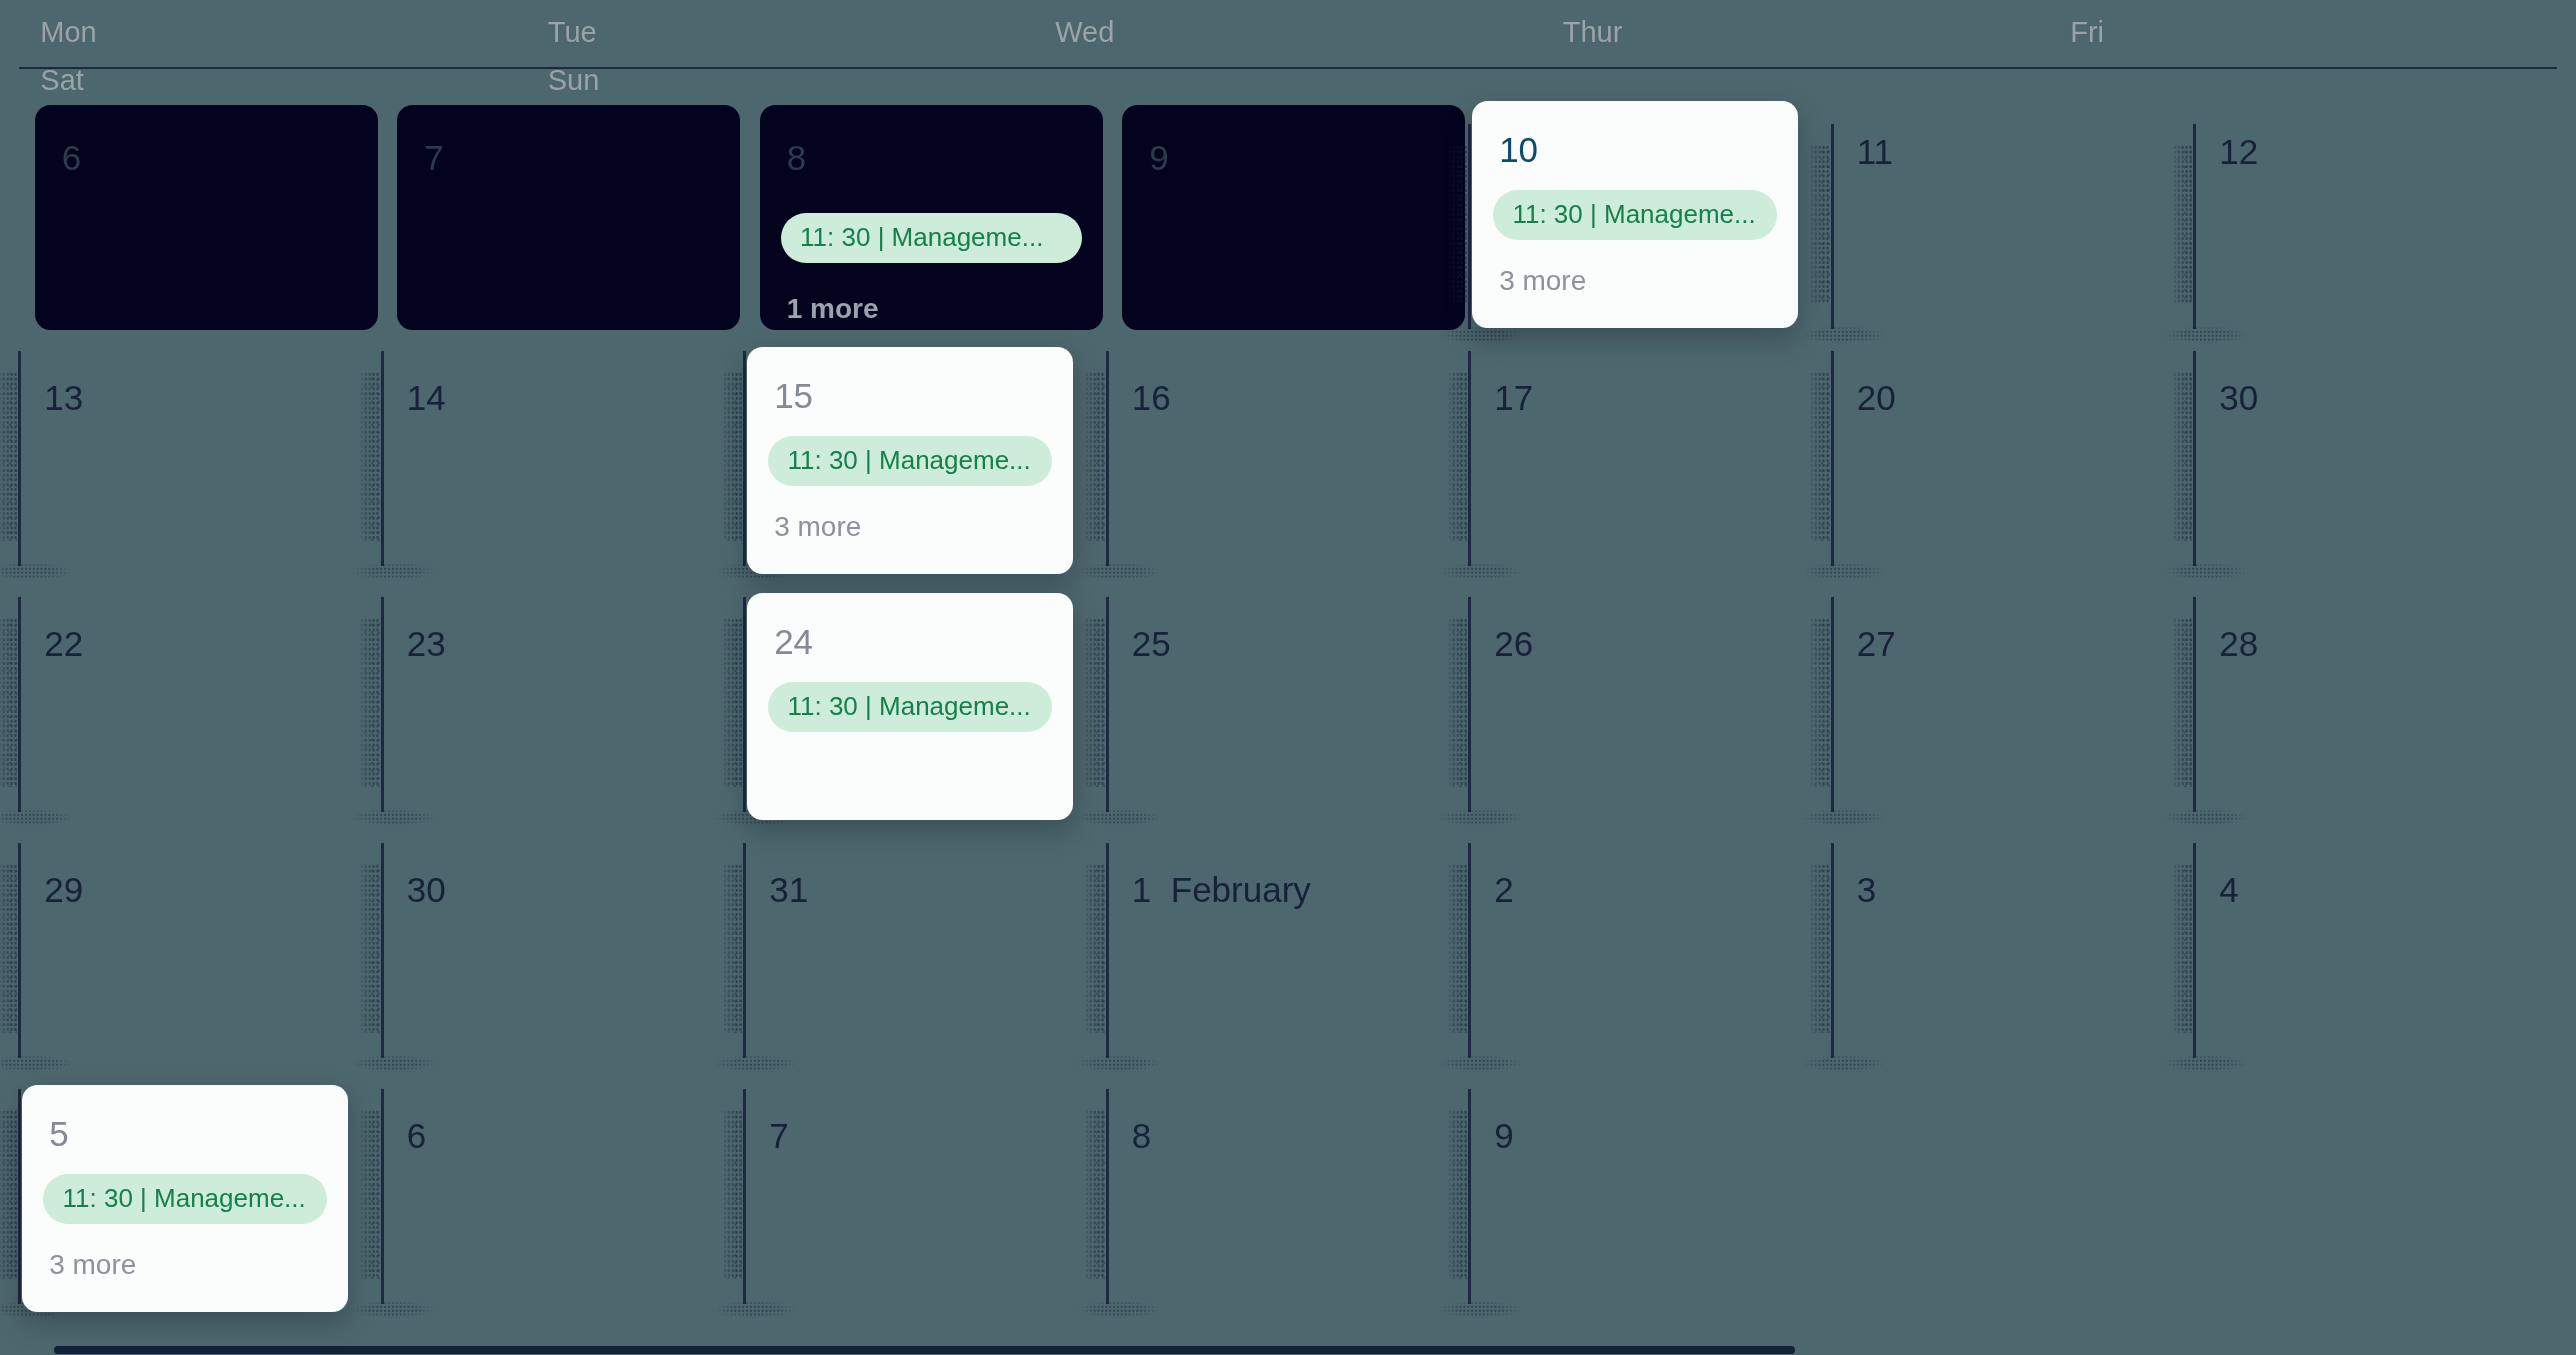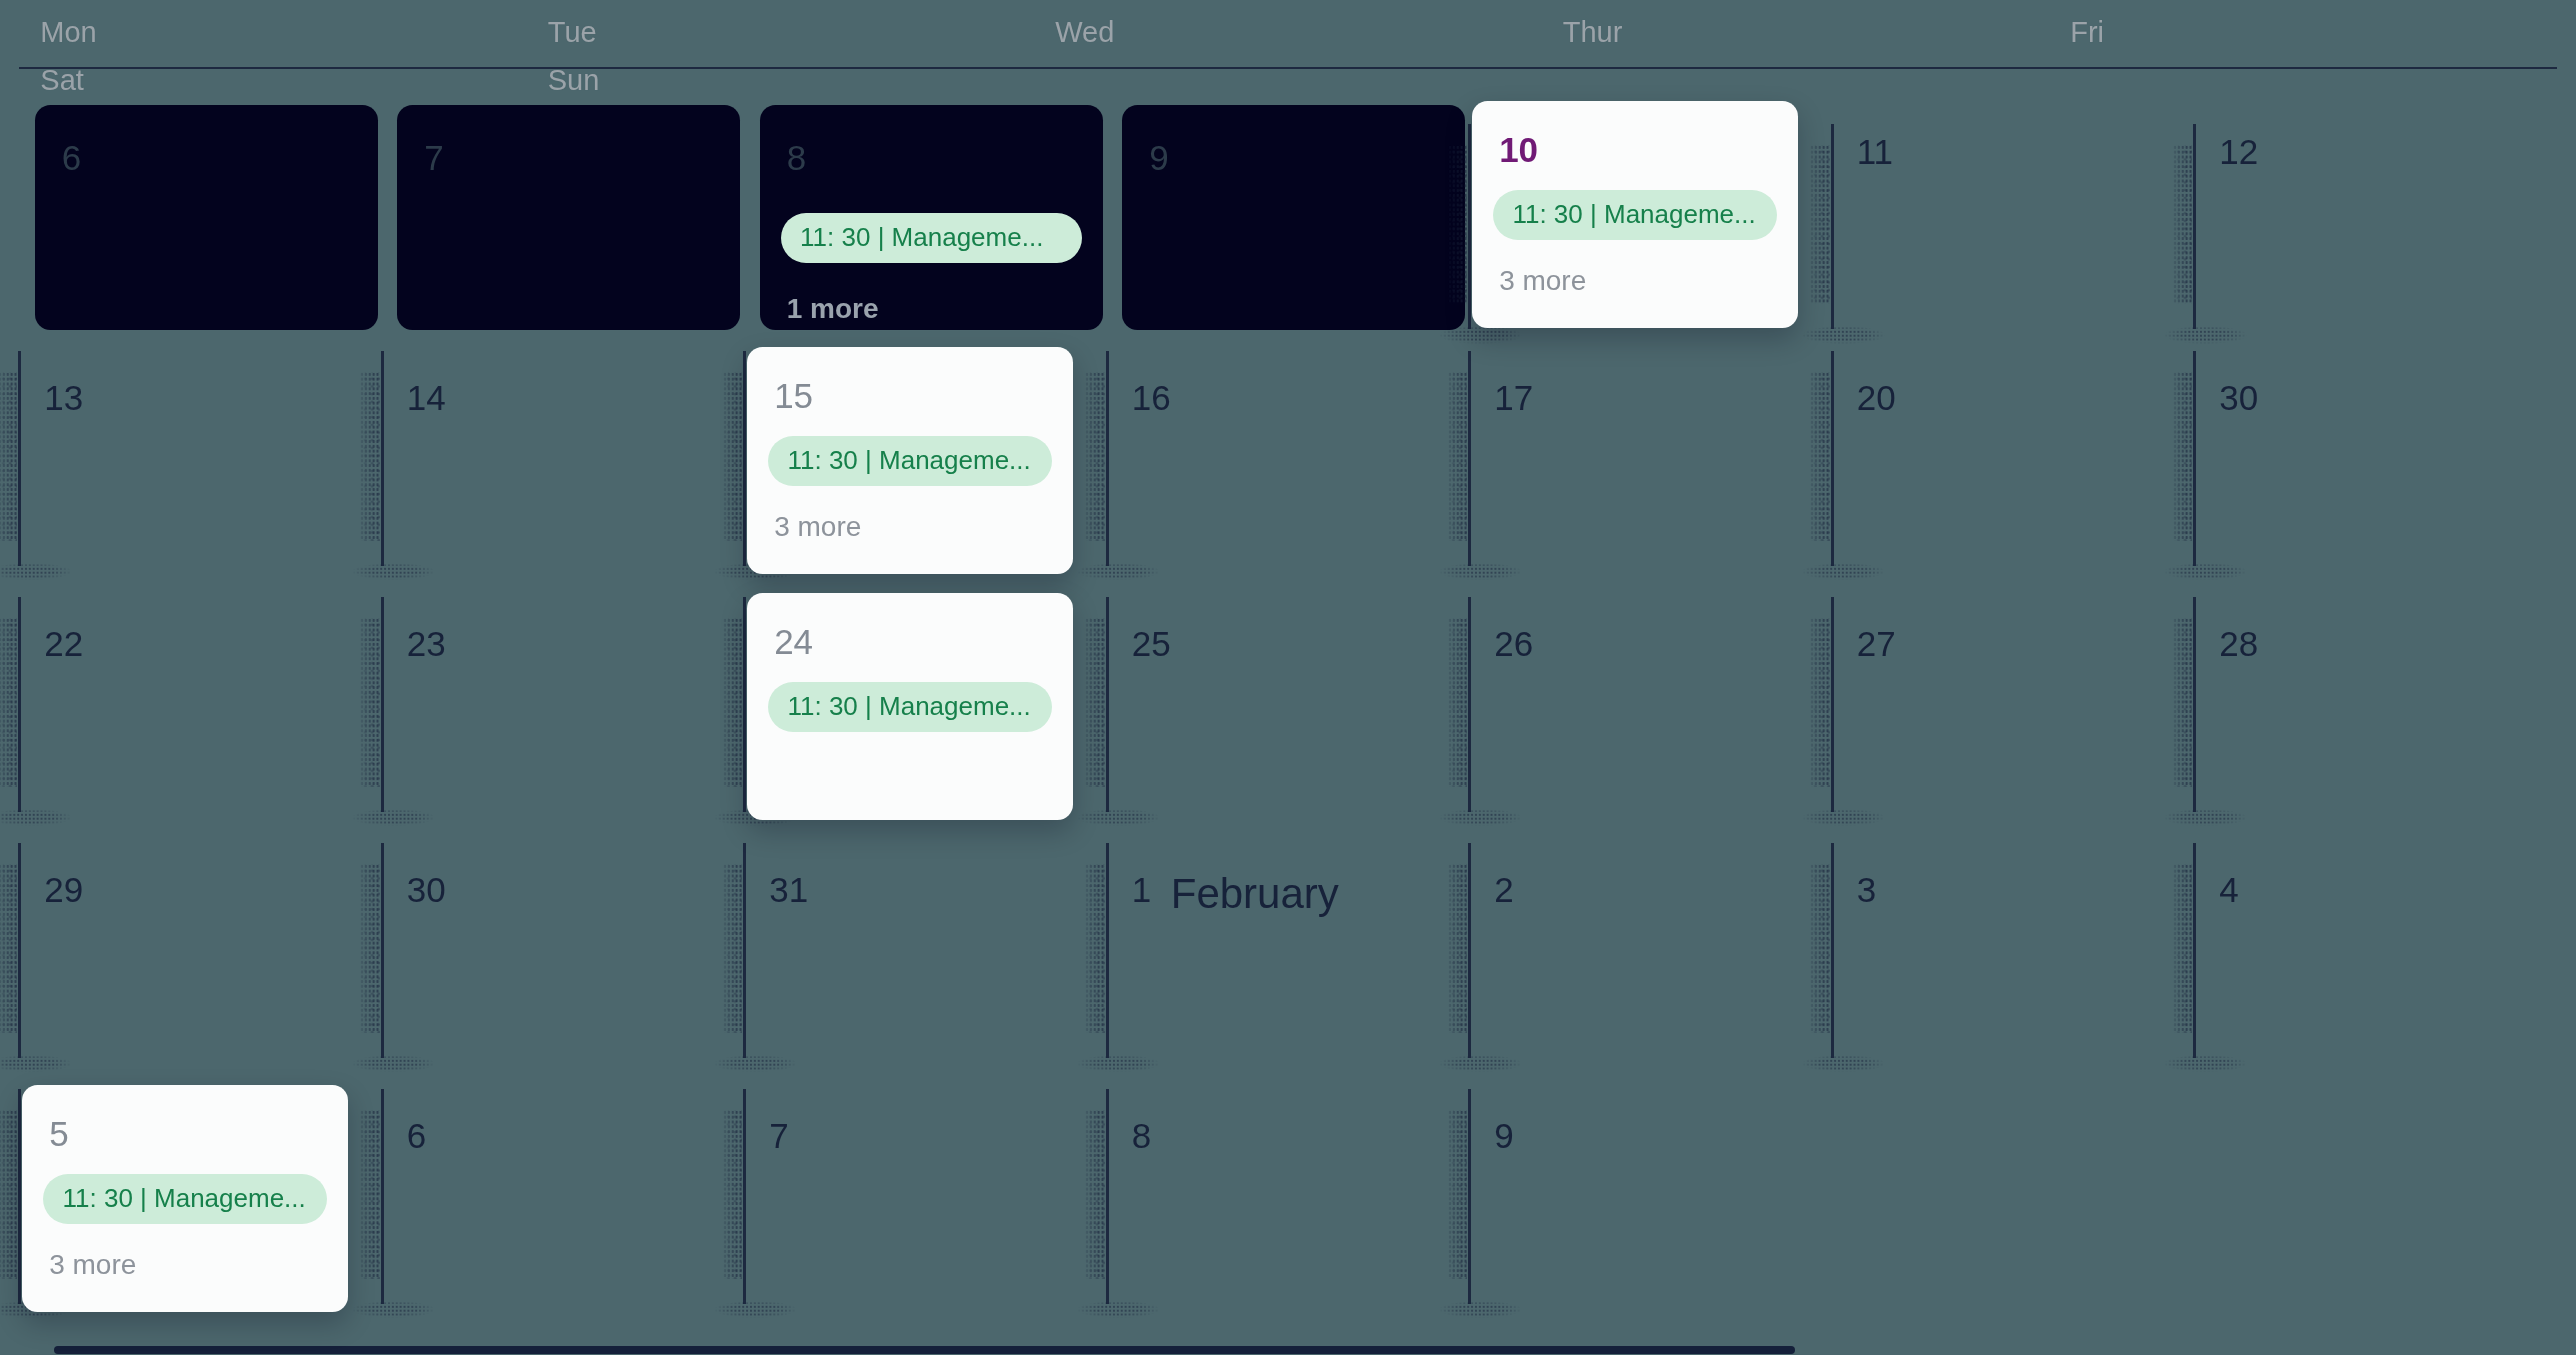--- a/index.html
+++ b/index.html
@@ -37,37 +37,37 @@
     mask-image:linear-gradient(to right,rgba(0,0,0,.25),#000 70%);
   }
   .vline::after{
     content:"";position:absolute;left:-29px;top:100%;margin-top:-2.9px;width:83px;height:17.4px;
     background-image:radial-gradient(rgba(23,33,58,.5) 1px, transparent 1.5px);
     background-size:3.9px 3.9px;
     -webkit-mask-image:radial-gradient(closest-side,#000 55%,transparent);
     mask-image:radial-gradient(closest-side,#000 55%,transparent);
   }
   .num{position:absolute;top:35px;left:25px;font-size:35px;color:#17223A;}
-  .month{position:absolute;top:35px;left:64px;font-size:42px;color:#17223A;font-weight:500;}
+  .month{position:absolute;top:35px;left:64px;font-size:35px;color:#17223A;font-weight:500;}
   
   .past-card{
     position:absolute;left:15.5px;right:3.9px;top:7.7px;height:225px;
     background:#03031E;border-radius:15.5px;
   }
   .past-card .num{position:absolute;top:33px;left:27px;color:#2C3B4A;}
   .past-card .pill{top:108px;}
   .past-card .more{top:188px;color:#9AA3AD;font-weight:600;}
   
   .event-card{
     position:absolute;left:2.9px;top:3.9px;height:227px;width:calc(100% - 37px);
     background:#FBFCFC;border-radius:15.5px;z-index:3;
     box-shadow:0 11.6px 27px rgba(2,6,23,.22);
   }
   .event-card .num{position:absolute;top:29px;left:27px;color:#848B94;}
-  .event-card .num.num--bold{color:#701a75;font-weight:700;}
+  .event-card .num.num--bold{color:#0c4a6e;font-weight:400;}
   .event-card .pill{top:89px;}
   .event-card .more{top:164px;color:#8D939B;text-align:center;}
   .pill{
     position:absolute;left:21px;right:21px;height:50px;
     background:#CDECD9;border-radius:25px;
     display:flex;align-items:center;padding:0 19.3px;box-sizing:border-box;
     font-size:26px;color:#16804B;white-space:nowrap;overflow:hidden;
   }
   .more{position:absolute;left:27px;font-size:28px;}
   

